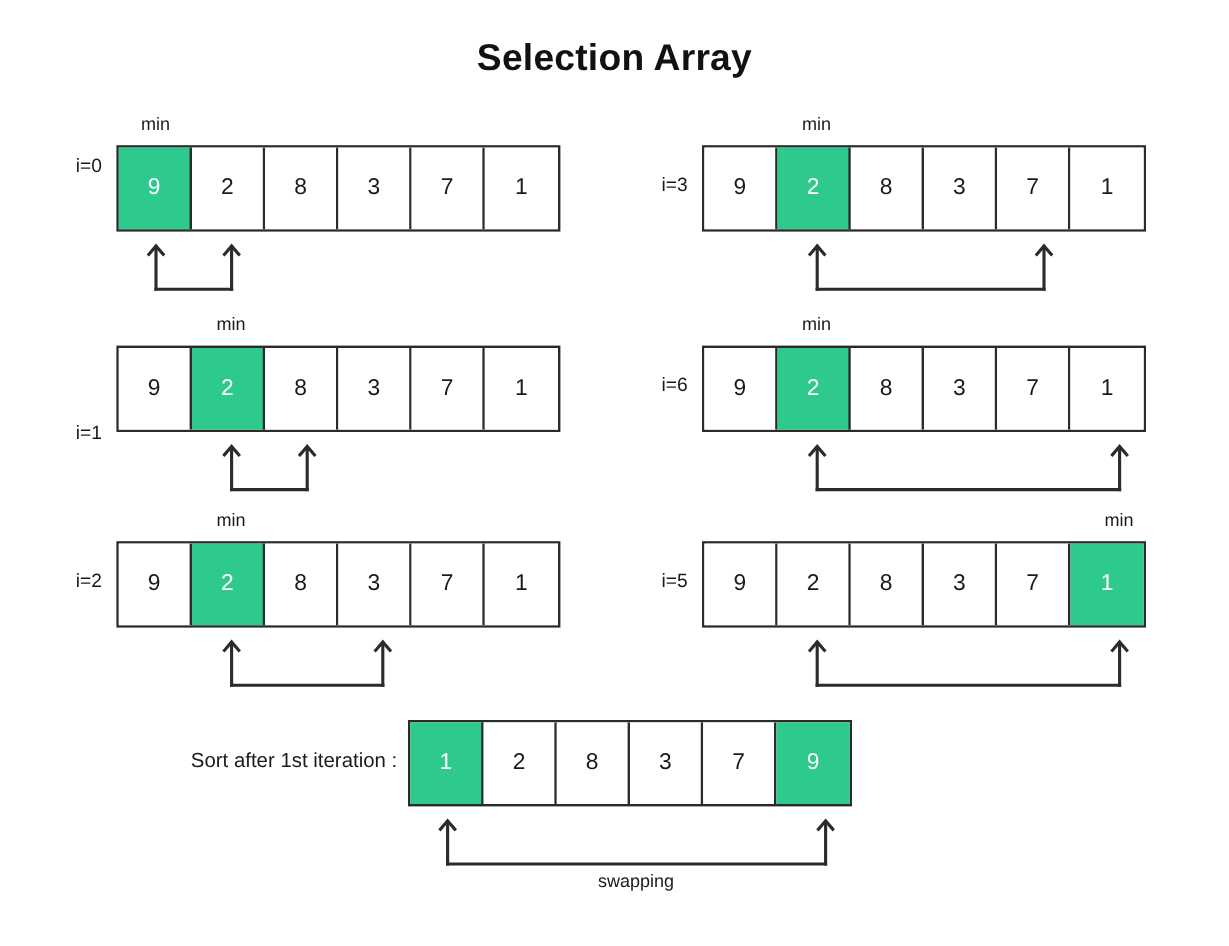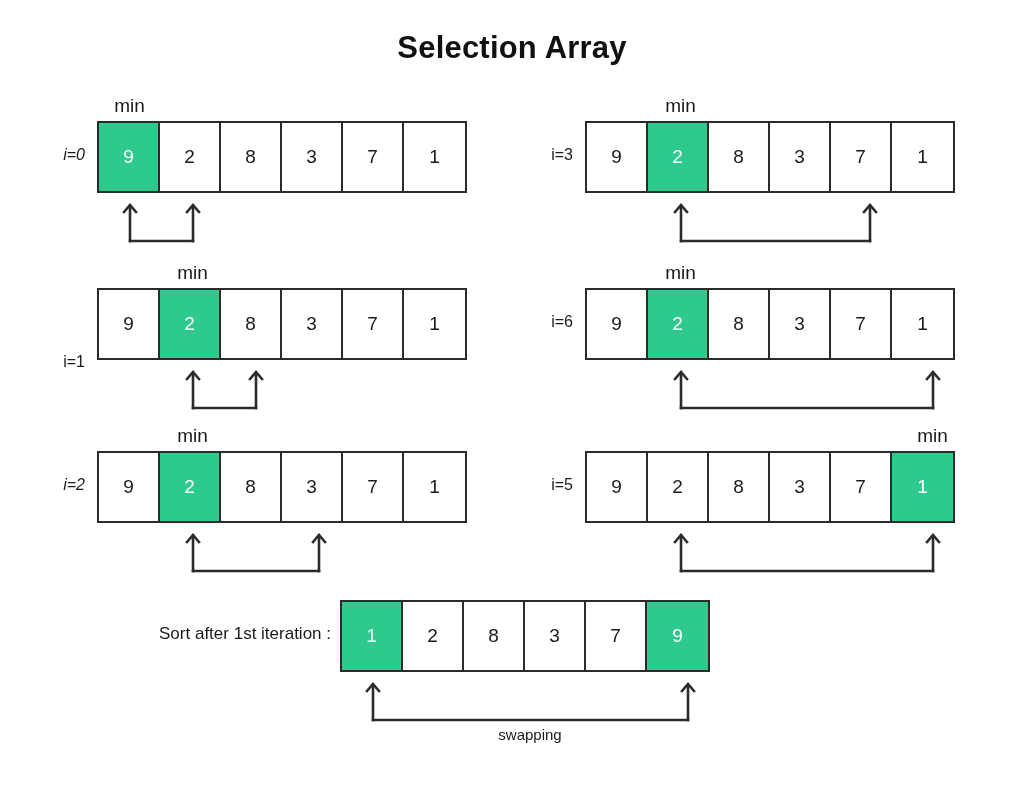--- a/index.html
+++ b/index.html
@@ -59,21 +59,21 @@
   .cell:last-child {
     border-right: none;
   }
   .cell.green {
     background: #2ec98c;
     color: #ffffff;
   }
 
   .min-label {
     position: absolute;
-    font-size: 19px;
+    font-size: 15px;
     color: #1a1a1a;
     text-align: center;
     width: 61px;
   }
 
   .bracket {
     position: absolute;
     pointer-events: none;
   }
   .bracket svg {
@@ -104,21 +104,21 @@
 
 <div id="diagram">
     <div class="array-row" style="left: 97px; top: 121px;">
       <div class="cell green">9</div>
       <div class="cell">2</div>
       <div class="cell">8</div>
       <div class="cell">3</div>
       <div class="cell">7</div>
       <div class="cell">1</div>
     </div>
-    <div class="step-index-label" style="left: 39px; top: 146px; width: 46px; font-style: italic;">i=0</div>
+    <div class="step-index-label" style="left: 39px; top: 130px; width: 46px;">i=0</div>
     <div class="min-label" style="left: 99px; top: 95px;">min</div>
     <div class="bracket" style="left: 109.5px; top: 197px; width: 103px; height: 46px;">
     <svg width="103" height="46" viewBox="0 0 103 46">
       <g stroke="#2b2b2b" stroke-width="2.6" fill="none" stroke-linecap="square">
         <path d="M 20 44 L 20 9"></path>
         <path d="M 83 44 L 83 9"></path>
         <path d="M 20 44 L 83 44"></path>
         <path d="M 14 15 L 20 8 L 26 15"></path>
         <path d="M 77 15 L 83 8 L 89 15"></path>
       </g>
@@ -146,21 +146,21 @@
     </svg>
     </div>
     <div class="array-row" style="left: 97px; top: 451px;">
       <div class="cell">9</div>
       <div class="cell green">2</div>
       <div class="cell">8</div>
       <div class="cell">3</div>
       <div class="cell">7</div>
       <div class="cell">1</div>
     </div>
-    <div class="step-index-label" style="left: 39px; top: 476px; width: 46px; font-style: italic;">i=2</div>
+    <div class="step-index-label" style="left: 39px; top: 476px; width: 46px;">i=2</div>
     <div class="min-label" style="left: 162px; top: 425px;">min</div>
     <div class="bracket" style="left: 172.5px; top: 527px; width: 166px; height: 46px;">
     <svg width="166" height="46" viewBox="0 0 166 46">
       <g stroke="#2b2b2b" stroke-width="2.6" fill="none" stroke-linecap="square">
         <path d="M 20 44 L 20 9"></path>
         <path d="M 146 44 L 146 9"></path>
         <path d="M 20 44 L 146 44"></path>
         <path d="M 14 15 L 20 8 L 26 15"></path>
         <path d="M 140 15 L 146 8 L 152 15"></path>
       </g>

